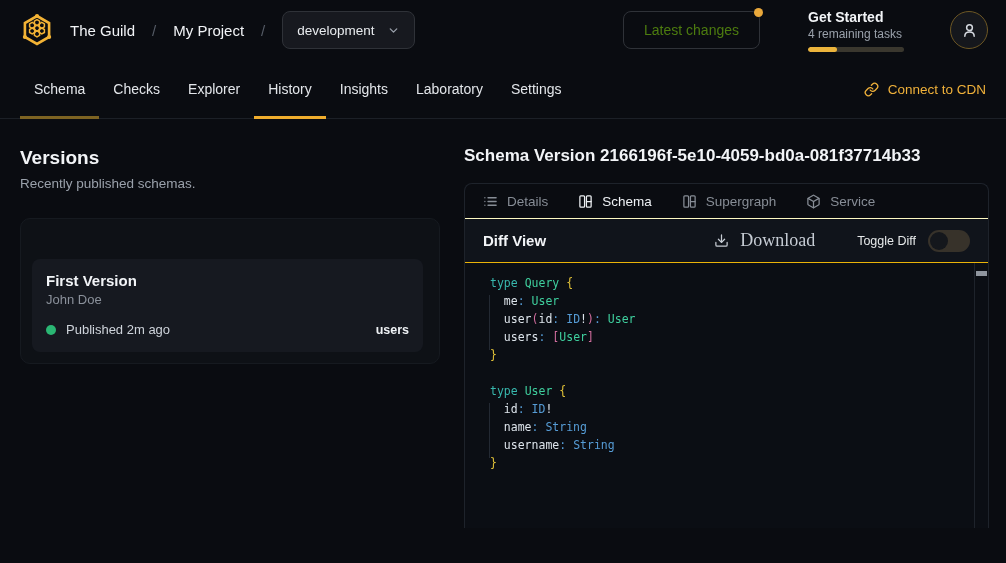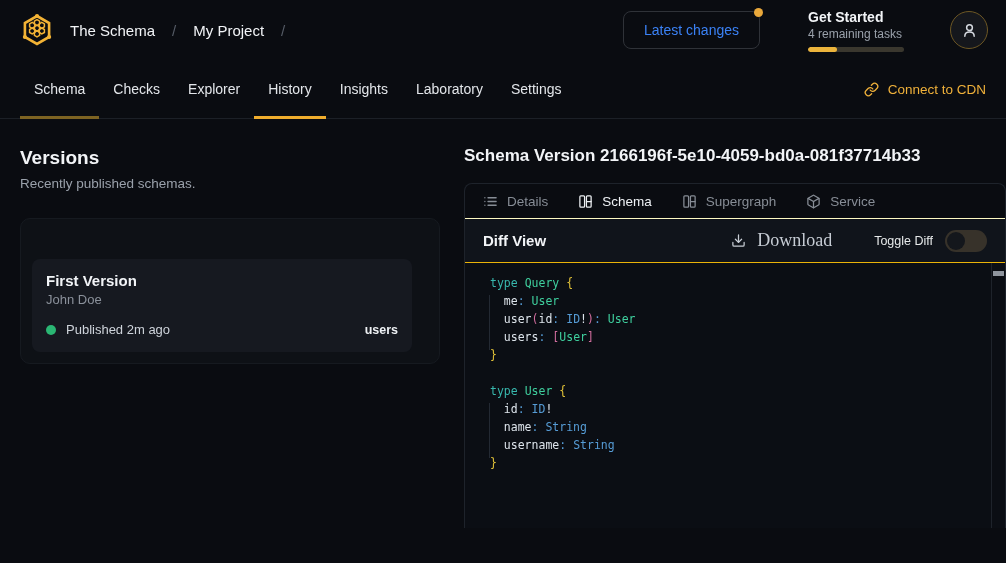--- a/index.html
+++ b/index.html
@@ -22,21 +22,21 @@
   .target-select {
     display:flex; align-items:center; height:38px; padding:0 14px;
     background:#17191f; border:1px solid #2f3238; border-radius:8px;
     font-size:13.5px; color:#e9ecef; cursor:pointer;
   }
   .target-select .chev { margin-left:12px; }
   .hdr-spacer { flex:1; }
   .latest-btn {
     position:relative; height:38px; padding:0 20px; display:flex; align-items:center;
     background:transparent; border:1px solid #2f3238; border-radius:8px;
-    font-size:14px; color:#3b82f6; font-family:inherit; cursor:pointer;
+    font-size:14px; color:#4d7c0f; font-family:inherit; cursor:pointer;
   }
   .latest-dot { position:absolute; top:-4px; right:-4px; width:9px; height:9px; border-radius:50%; background:#e9a83b; }
   .get-started { margin-left:48px; width:96px; }
   .gs-title { font-size:14px; font-weight:600; color:#f2f4f7; line-height:18px; }
   .gs-sub { font-size:12px; color:#9aa1ab; line-height:16px; }
   .gs-bar { margin-top:5px; height:5px; border-radius:3px; background:#3a372e; overflow:hidden; }
   .gs-fill { height:100%; background:#ecb43c; border-radius:3px; width:30%; }
   .avatar {
     margin-left:46px; width:38px; height:38px; border-radius:50%;
     border:1.5px solid #6d5724; background:#15171c;
@@ -54,31 +54,31 @@
   .nav-tab.u-active .underline { background:#f0ad2d; }
   .cdn-link { margin-left:auto; display:flex; align-items:center; gap:9px; font-size:13.5px; color:#f0b13a; cursor:pointer; }
 
   
   .main { display:flex; padding-top:27px; }
   .left-col { width:464px; flex:none; padding:0 24px 0 20px; }
   .panel-title { font-size:19px; font-weight:700; color:#f2f4f7; line-height:24px; }
   .panel-sub { font-size:13.5px; color:#9aa1ab; margin-top:6px; }
   .versions-card {
     margin-top:27px; background:#0e1116; border:1px solid #161a20; border-radius:10px;
-    padding:40px 27px 11px 11px;
+    padding:40px 16px 11px 11px;
   }
   .version-item { background:#161920; border-radius:8px; padding:13px 14px 15px; cursor:pointer; }
   .vi-name { font-size:15px; font-weight:600; color:#f2f4f7; }
   .vi-author { font-size:13px; color:#8b919b; margin-top:3px; }
   .vi-meta { display:flex; align-items:center; margin-top:15px; }
   .vi-dot { width:10px; height:10px; border-radius:50%; background:#2ab673; margin-right:10px; flex:none; }
   .vi-status { font-size:13px; color:#ced3da; }
   .vi-service { margin-left:auto; font-size:12.5px; font-weight:700; color:#eef1f4; }
 
-  .right-col { flex:1; }
+  .right-col { flex:1; margin-right:17px; }
   .detail-title { font-size:17px; font-weight:600; color:#f2f4f7; }
   .detail-sub { font-size:13.5px; color:#98a0a8; margin-top:8px; }
   .detail-card { margin-top:17px; border:1px solid #1e232b; border-bottom:none; border-radius:8px 8px 0 0; height:345px; overflow:hidden; display:flex; flex-direction:column; }
   .dtabs { height:35px; flex:none; display:flex; align-items:center; gap:30px; padding:0 18px; border-bottom:1px solid #fef9c3; }
   .dtab { display:flex; align-items:center; gap:9px; font-size:13.5px; color:#878d96; cursor:pointer; }
   .dtab svg { stroke:#878d96; }
   .dtab.active { color:#eef1f4; }
   .dtab.active svg { stroke:#eef1f4; }
   .diff-row { height:44px; flex:none; display:flex; align-items:center; padding:0 18px; background:#10141b; border-bottom:1px solid #eab308; }
   .diff-title { font-size:15px; font-weight:700; color:#f2f4f7; }
@@ -119,25 +119,33 @@
           <path d="M14.2 15 l2.6 1.5 v3 l-2.6 1.5 l-2.6 -1.5 v-3 Z"></path>
           <path d="M23.8 15 l2.6 1.5 v3 l-2.6 1.5 l-2.6 -1.5 v-3 Z"></path>
         </g>
         <g fill="#f3b335" stroke="none">
           <circle cx="19" cy="3" r="2.1"></circle>
             <circle cx="6.9" cy="24" r="2.1"></circle>
             <circle cx="31.1" cy="24" r="2.1"></circle>
         </g>
       </svg>
     </span>
-    <span class="brand-name">The Schema</span>
+    <span class="brand-name">The Guild</span>
   </div>
   <span class="crumb-sep">/</span>
   <span class="crumb">My Project</span>
   <span class="crumb-sep">/</span>
+  <div class="target-select">
+    <span>development</span>
+    <span class="chev">
+      <svg width="13" height="13" viewBox="0 0 24 24" fill="none" stroke="#9aa1ab" stroke-width="2.4" stroke-linecap="round" stroke-linejoin="round">
+          <polyline points="6 9 12 15 18 9"></polyline>
+        </svg>
+    </span>
+  </div>
   <div class="hdr-spacer"></div>
   <button class="latest-btn">
     <span>Latest changes</span>
     <span class="latest-dot"></span>
   </button>
   <div class="get-started">
     <div class="gs-title">Get Started</div>
     <div class="gs-sub">4 remaining tasks</div>
     <div class="gs-bar">
       <div class="gs-fill" style="width: 30%;"></div>

